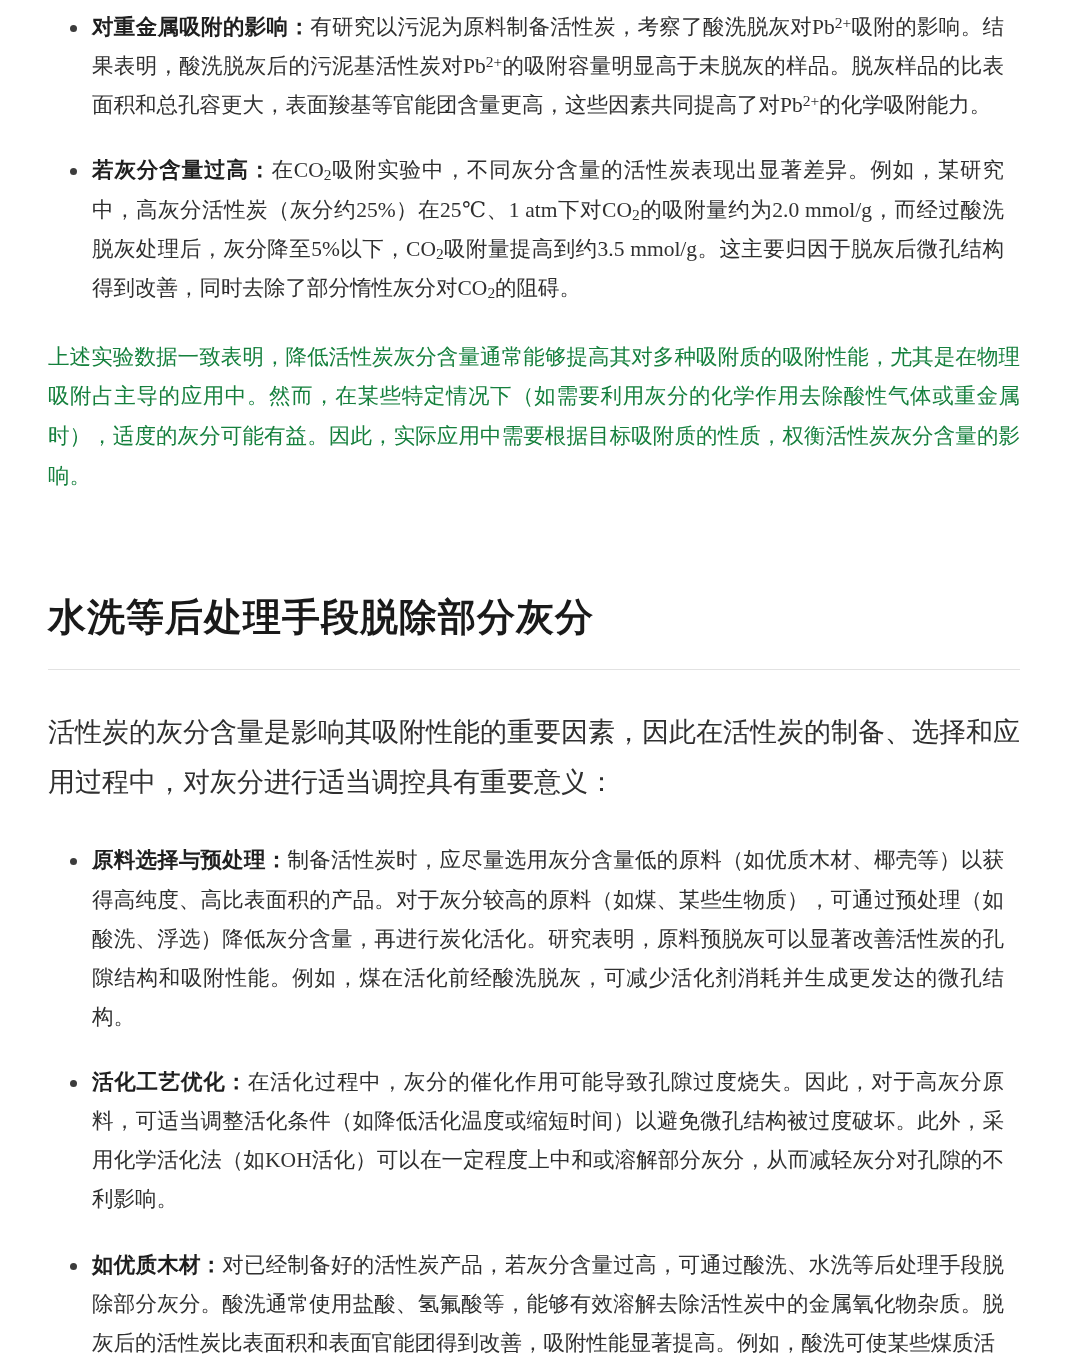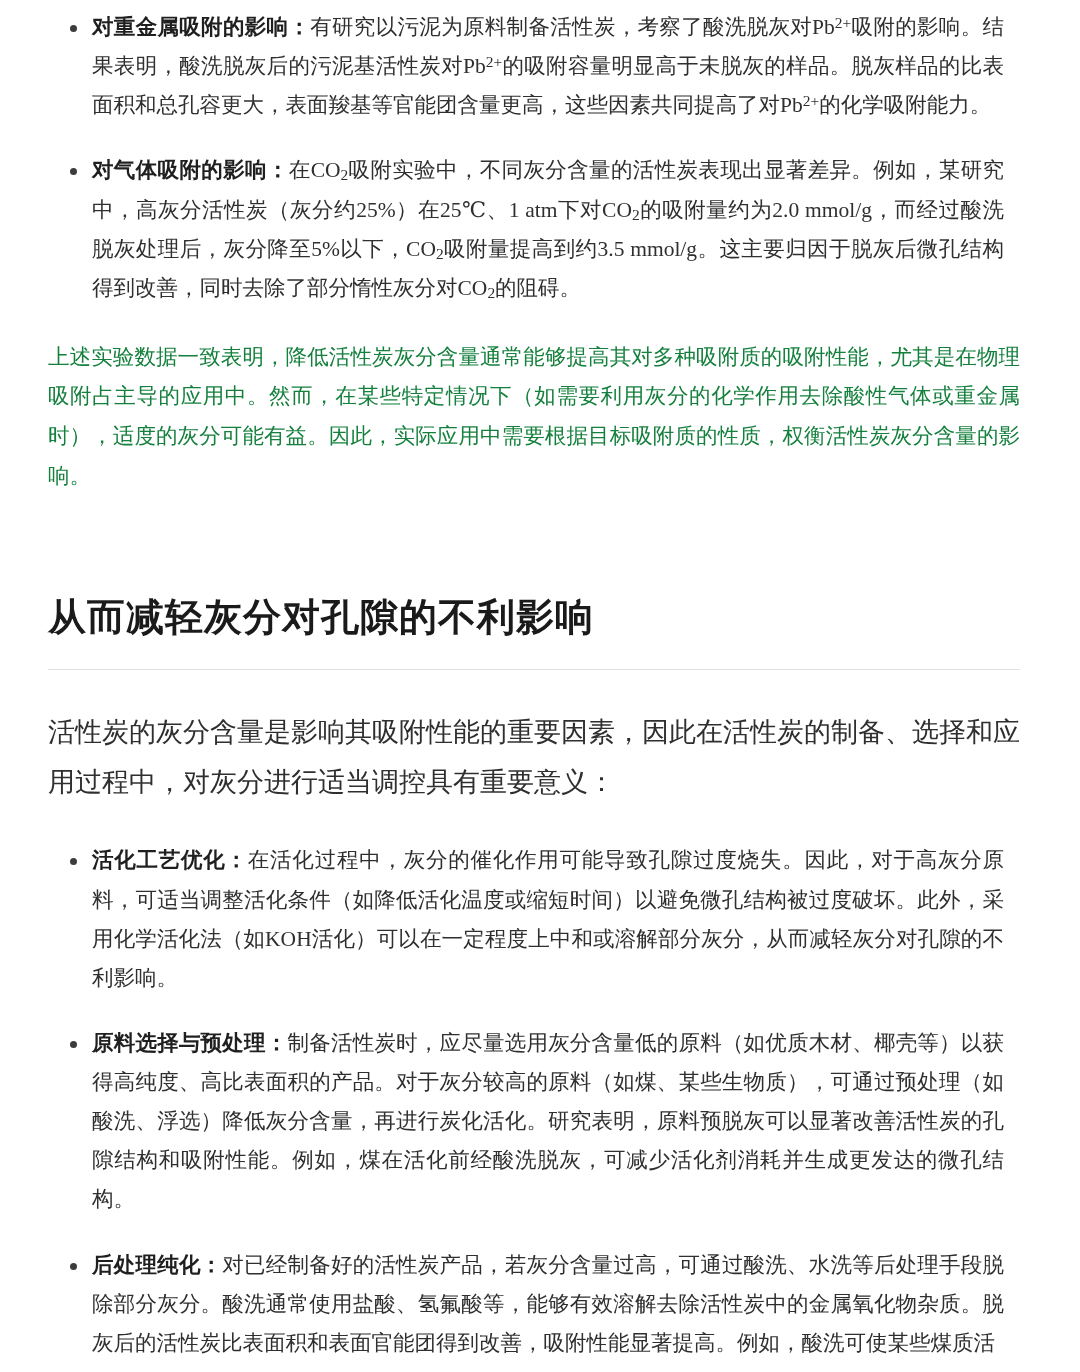--- a/index.html
+++ b/index.html
@@ -89,38 +89,38 @@
 </head>
 <body>
 
 <div class="page">
 
   <ul class="bullets">
     <li>
       <span class="term">对重金属吸附的影响</span><span class="term">：</span><span>有研究以污泥为原料制备活性炭，考察了酸洗脱灰对Pb<sup>2+</sup>吸附的影响。结果表明，酸洗脱灰后的污泥基活性炭对Pb<sup>2+</sup>的吸附容量明显高于未脱灰的样品。脱灰样品的比表面积和总孔容更大，表面羧基等官能团含量更高，这些因素共同提高了对Pb<sup>2+</sup>的化学吸附能力。</span>
     </li>
     <li>
-      <span class="term">对气体吸附的影响</span><span class="term">：</span><span>在CO<sub>2</sub>吸附实验中，不同灰分含量的活性炭表现出显著差异。例如，某研究中，高灰分活性炭（灰分约25%）在25℃、1 atm下对CO<sub>2</sub>的吸附量约为2.0 mmol/g，而经过酸洗脱灰处理后，灰分降至5%以下，CO<sub>2</sub>吸附量提高到约3.5 mmol/g。这主要归因于脱灰后微孔结构得到改善，同时去除了部分惰性灰分对CO<sub>2</sub>的阻碍。</span>
+      <span class="term">若灰分含量过高</span><span class="term">：</span><span>在CO<sub>2</sub>吸附实验中，不同灰分含量的活性炭表现出显著差异。例如，某研究中，高灰分活性炭（灰分约25%）在25℃、1 atm下对CO<sub>2</sub>的吸附量约为2.0 mmol/g，而经过酸洗脱灰处理后，灰分降至5%以下，CO<sub>2</sub>吸附量提高到约3.5 mmol/g。这主要归因于脱灰后微孔结构得到改善，同时去除了部分惰性灰分对CO<sub>2</sub>的阻碍。</span>
     </li>
   </ul>
 
   <p class="para">上述实验数据一致表明，降低活性炭灰分含量通常能够提高其对多种吸附质的吸附性能，尤其是在物理吸附占主导的应用中。然而，在某些特定情况下（如需要利用灰分的化学作用去除酸性气体或重金属时），适度的灰分可能有益。因此，实际应用中需要根据目标吸附质的性质，权衡活性炭灰分含量的影响。</p>
 
   <div class="section-gap"></div>
 
-  <h2 class="section-title">从而减轻灰分对孔隙的不利影响</h2>
+  <h2 class="section-title">水洗等后处理手段脱除部分灰分</h2>
   <div class="rule"></div>
 
   <p class="lead">活性炭的灰分含量是影响其吸附性能的重要因素，因此在活性炭的制备、选择和应用过程中，对灰分进行适当调控具有重要意义：</p>
 
   <ul class="bullets">
     <li>
+      <span class="term">原料选择与预处理</span><span class="term">：</span><span>制备活性炭时，应尽量选用灰分含量低的原料（如优质木材、椰壳等）以获得高纯度、高比表面积的产品。对于灰分较高的原料（如煤、某些生物质），可通过预处理（如酸洗、浮选）降低灰分含量，再进行炭化活化。研究表明，原料预脱灰可以显著改善活性炭的孔隙结构和吸附性能。例如，煤在活化前经酸洗脱灰，可减少活化剂消耗并生成更发达的微孔结构。</span>
+    </li>
+    <li>
       <span class="term">活化工艺优化</span><span class="term">：</span><span>在活化过程中，灰分的催化作用可能导致孔隙过度烧失。因此，对于高灰分原料，可适当调整活化条件（如降低活化温度或缩短时间）以避免微孔结构被过度破坏。此外，采用化学活化法（如KOH活化）可以在一定程度上中和或溶解部分灰分，从而减轻灰分对孔隙的不利影响。</span>
     </li>
     <li>
-      <span class="term">原料选择与预处理</span><span class="term">：</span><span>制备活性炭时，应尽量选用灰分含量低的原料（如优质木材、椰壳等）以获得高纯度、高比表面积的产品。对于灰分较高的原料（如煤、某些生物质），可通过预处理（如酸洗、浮选）降低灰分含量，再进行炭化活化。研究表明，原料预脱灰可以显著改善活性炭的孔隙结构和吸附性能。例如，煤在活化前经酸洗脱灰，可减少活化剂消耗并生成更发达的微孔结构。</span>
-    </li>
-    <li>
-      <span class="term">后处理纯化</span><span class="term">：</span><span>对已经制备好的活性炭产品，若灰分含量过高，可通过酸洗、水洗等后处理手段脱除部分灰分。酸洗通常使用盐酸、氢氟酸等，能够有效溶解去除活性炭中的金属氧化物杂质。脱灰后的活性炭比表面积和表面官能团得到改善，吸附性能显著提高。例如，酸洗可使某些煤质活</span>
+      <span class="term">如优质木材</span><span class="term">：</span><span>对已经制备好的活性炭产品，若灰分含量过高，可通过酸洗、水洗等后处理手段脱除部分灰分。酸洗通常使用盐酸、氢氟酸等，能够有效溶解去除活性炭中的金属氧化物杂质。脱灰后的活性炭比表面积和表面官能团得到改善，吸附性能显著提高。例如，酸洗可使某些煤质活</span>
     </li>
   </ul>
 
 </div>
 
 </body></html>

